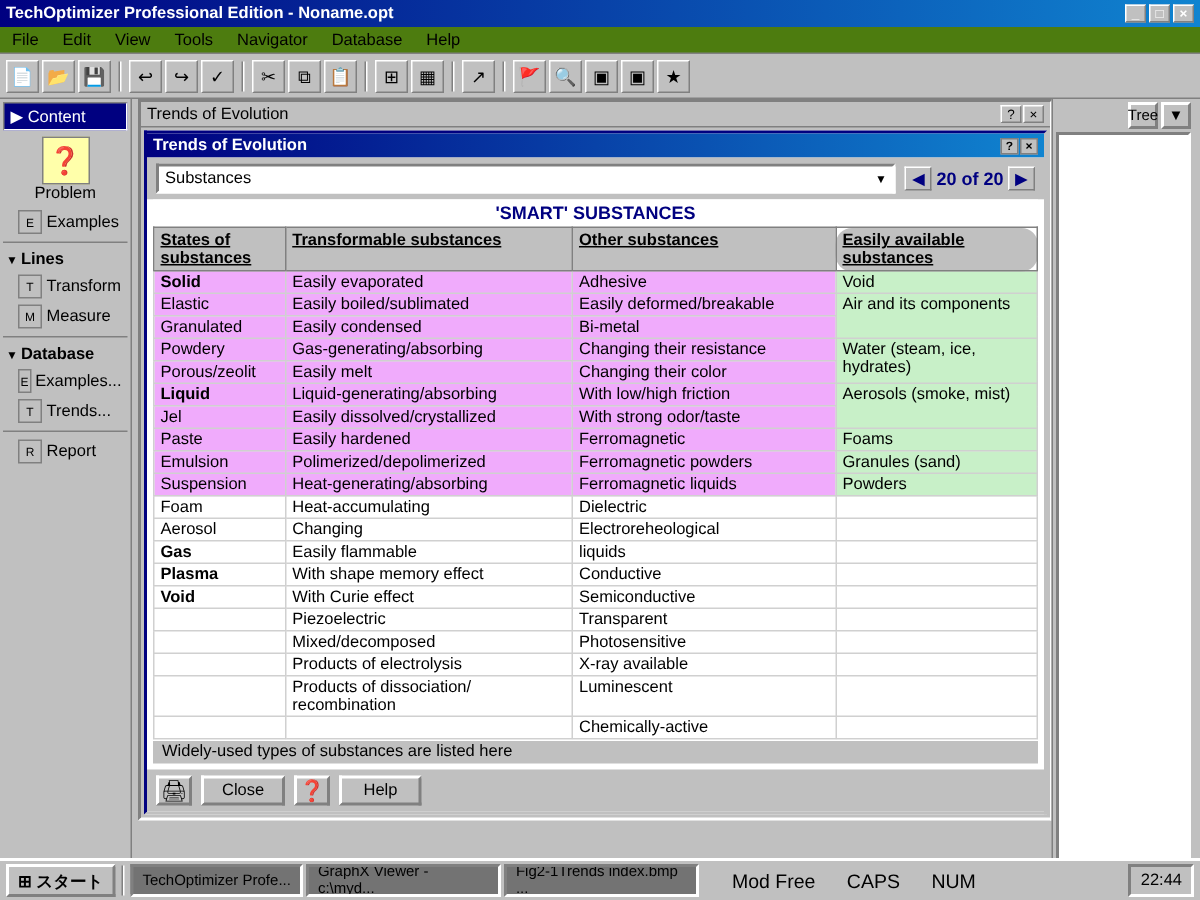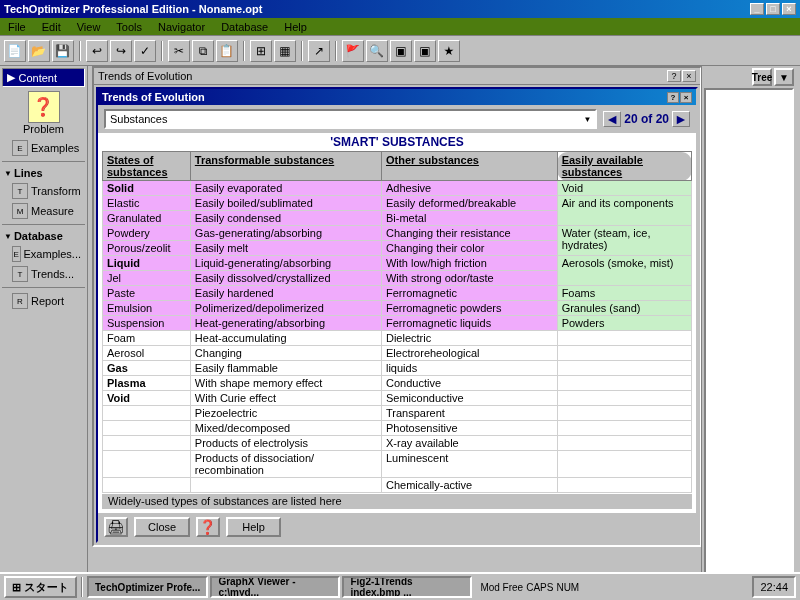--- a/index.html
+++ b/index.html
@@ -319,21 +319,20 @@
 
     
     .right-panel {
       width: 95px;
       background: #c0c0c0;
       border-left: 1px solid #808080;
       display: flex;
       flex-direction: column;
       padding: 2px;
       gap: 0;
-      font-weight: bold;
     }
     .right-text-area {
       background: white;
       border: 2px solid;
       border-color: #808080 #ffffff #ffffff #808080;
       flex: 1;
       margin: 2px 0;
       font-size: 10px;
       padding: 2px;
     }
@@ -376,31 +375,30 @@
       border: 2px solid;
       border-color: #ffffff #808080 #808080 #ffffff;
       padding: 1px 6px;
       font-size: 11px;
       font-weight: bold;
       cursor: pointer;
       display: flex; align-items: center; gap: 3px;
       height: 22px;
     }
     .taskbar-item {
-      background: #a3a3a3;
+      background: #737373;
       border: 2px solid;
       border-color: #808080 #ffffff #ffffff #808080;
       padding: 1px 6px;
       font-size: 10px;
       cursor: pointer;
       height: 22px;
       display: flex; align-items: center;
       max-width: 130px;
       overflow: hidden;
-      font-weight: bold;
     }
     .taskbar-separator {
       width: 2px; height: 20px;
       border-left: 1px solid #808080;
       border-right: 1px solid #ffffff;
       margin: 0 2px;
     }
     .taskbar-clock {
       margin-left: auto;
       border: 2px solid;
@@ -408,21 +406,21 @@
       padding: 1px 6px;
       font-size: 11px;
       height: 22px;
       display: flex; align-items: center;
     }
     .taskbar-tray {
       display: flex; align-items: center; gap: 2px;
       padding: 0 2px;
     }
     .status-indicators {
-      display: flex; gap: 3px; font-size: 10px; padding: 0 4px;
+      display: flex; gap: 21px; font-size: 13px; padding: 0 4px; margin-left: 14px;
     }
   </style>
 </head>
 <body>
 
 <div class="title-bar">
   <span>TechOptimizer Professional Edition - Noname.opt</span>
   <div class="title-bar-buttons">
     <div class="title-btn">_</div>
     <div class="title-btn">□</div>

